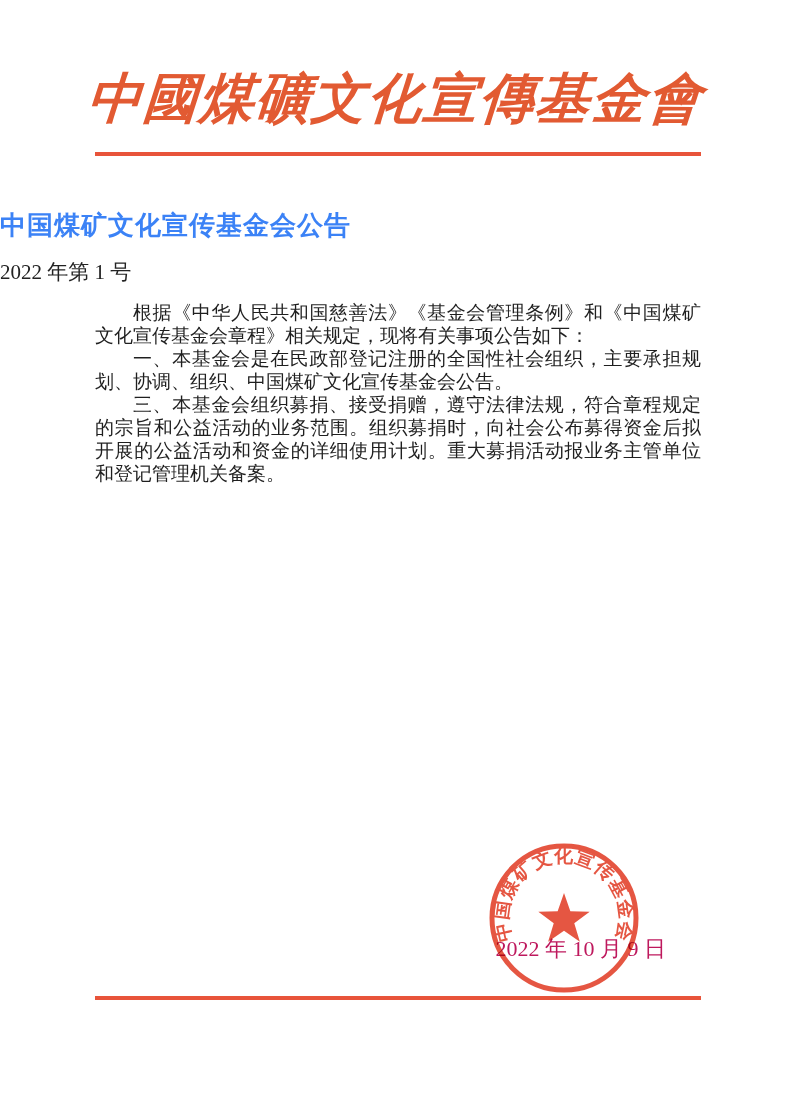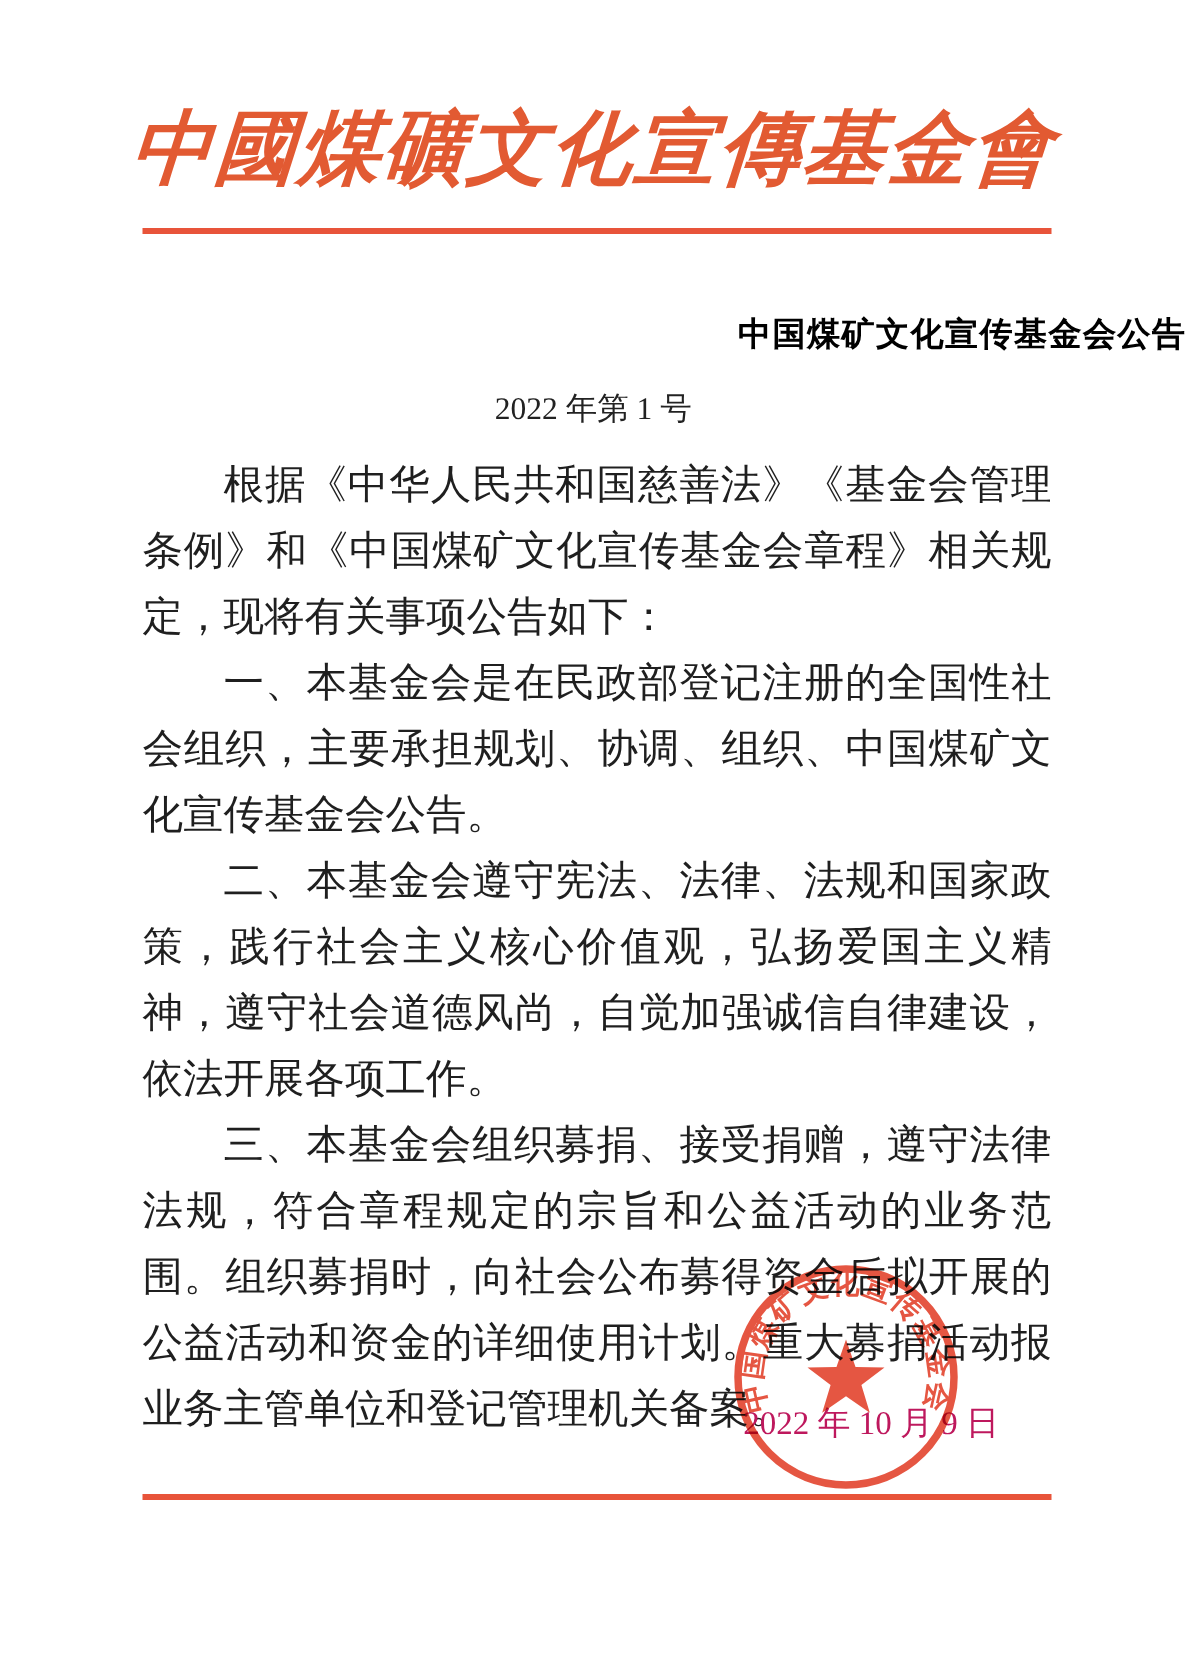--- a/index.html
+++ b/index.html
@@ -45,45 +45,44 @@
   }
   .rule-top { top: 152px; }
   .rule-bottom { top: 996px; }
 
   
   .doc-title {
     position: absolute;
     top: 208px;
     left: 0;
     width: 100%;
-    text-align: right;
+    text-align: left;
     font-family: "Liberation Sans", sans-serif;
     font-weight: bold;
-    font-size: 22px;
-    color: #000000;
+    font-size: 26px;
+    color: #3b82f6;
     letter-spacing: 1px;
   }
   .doc-number {
     position: absolute;
     top: 258px;
     left: 0;
     width: 100%;
-    text-align: center;
     font-size: 21px;
     color: #222;
   }
 
   
   .body-text {
     position: absolute;
     top: 301px;
     left: 95px;
     width: 606px;
-    font-size: 27px;
-    line-height: 44px;
+    font-size: 19px;
+    line-height: 23px;
     text-align: justify;
     color: #1f1f1f;
     font-family: Liberation Serif, serif;
   }
   .body-text p {
     margin: 0;
     text-indent: 2em;
   }
 
   
@@ -128,21 +127,20 @@
 
   <div class="rule rule-top"></div>
 
   <div class="doc-title">中国煤矿文化宣传基金会公告</div>
 
   <div class="doc-number">2022 年第 1 号</div>
 
   <div class="body-text">
     <p>根据《中华人民共和国慈善法》《基金会管理条例》和《中国煤矿文化宣传基金会章程》相关规定，现将有关事项公告如下：</p>
     <p>一、本基金会是在民政部登记注册的全国性社会组织，主要承担规划、协调、组织、中国煤矿文化宣传基金会公告。</p>
-    <p>二、本基金会遵守宪法、法律、法规和国家政策，践行社会主义核心价值观，弘扬爱国主义精神，遵守社会道德风尚，自觉加强诚信自律建设，依法开展各项工作。</p>
     <p>三、本基金会组织募捐、接受捐赠，遵守法律法规，符合章程规定的宗旨和公益活动的业务范围。组织募捐时，向社会公布募得资金后拟开展的公益活动和资金的详细使用计划。重大募捐活动报业务主管单位和登记管理机关备案。</p>
   </div>
 
   <div class="date-line">2022 年 10 月 9 日</div>
 
   <div class="seal">
     <svg viewBox="-80 -80 160 160" xmlns="http://www.w3.org/2000/svg">
       <circle class="seal-ring" cx="0" cy="0" r="72"></circle>
       <defs>
         <path id="sealArc" d="M -52.6 19.2 A 56 56 0 1 1 52.6 19.2" fill="none"></path>

